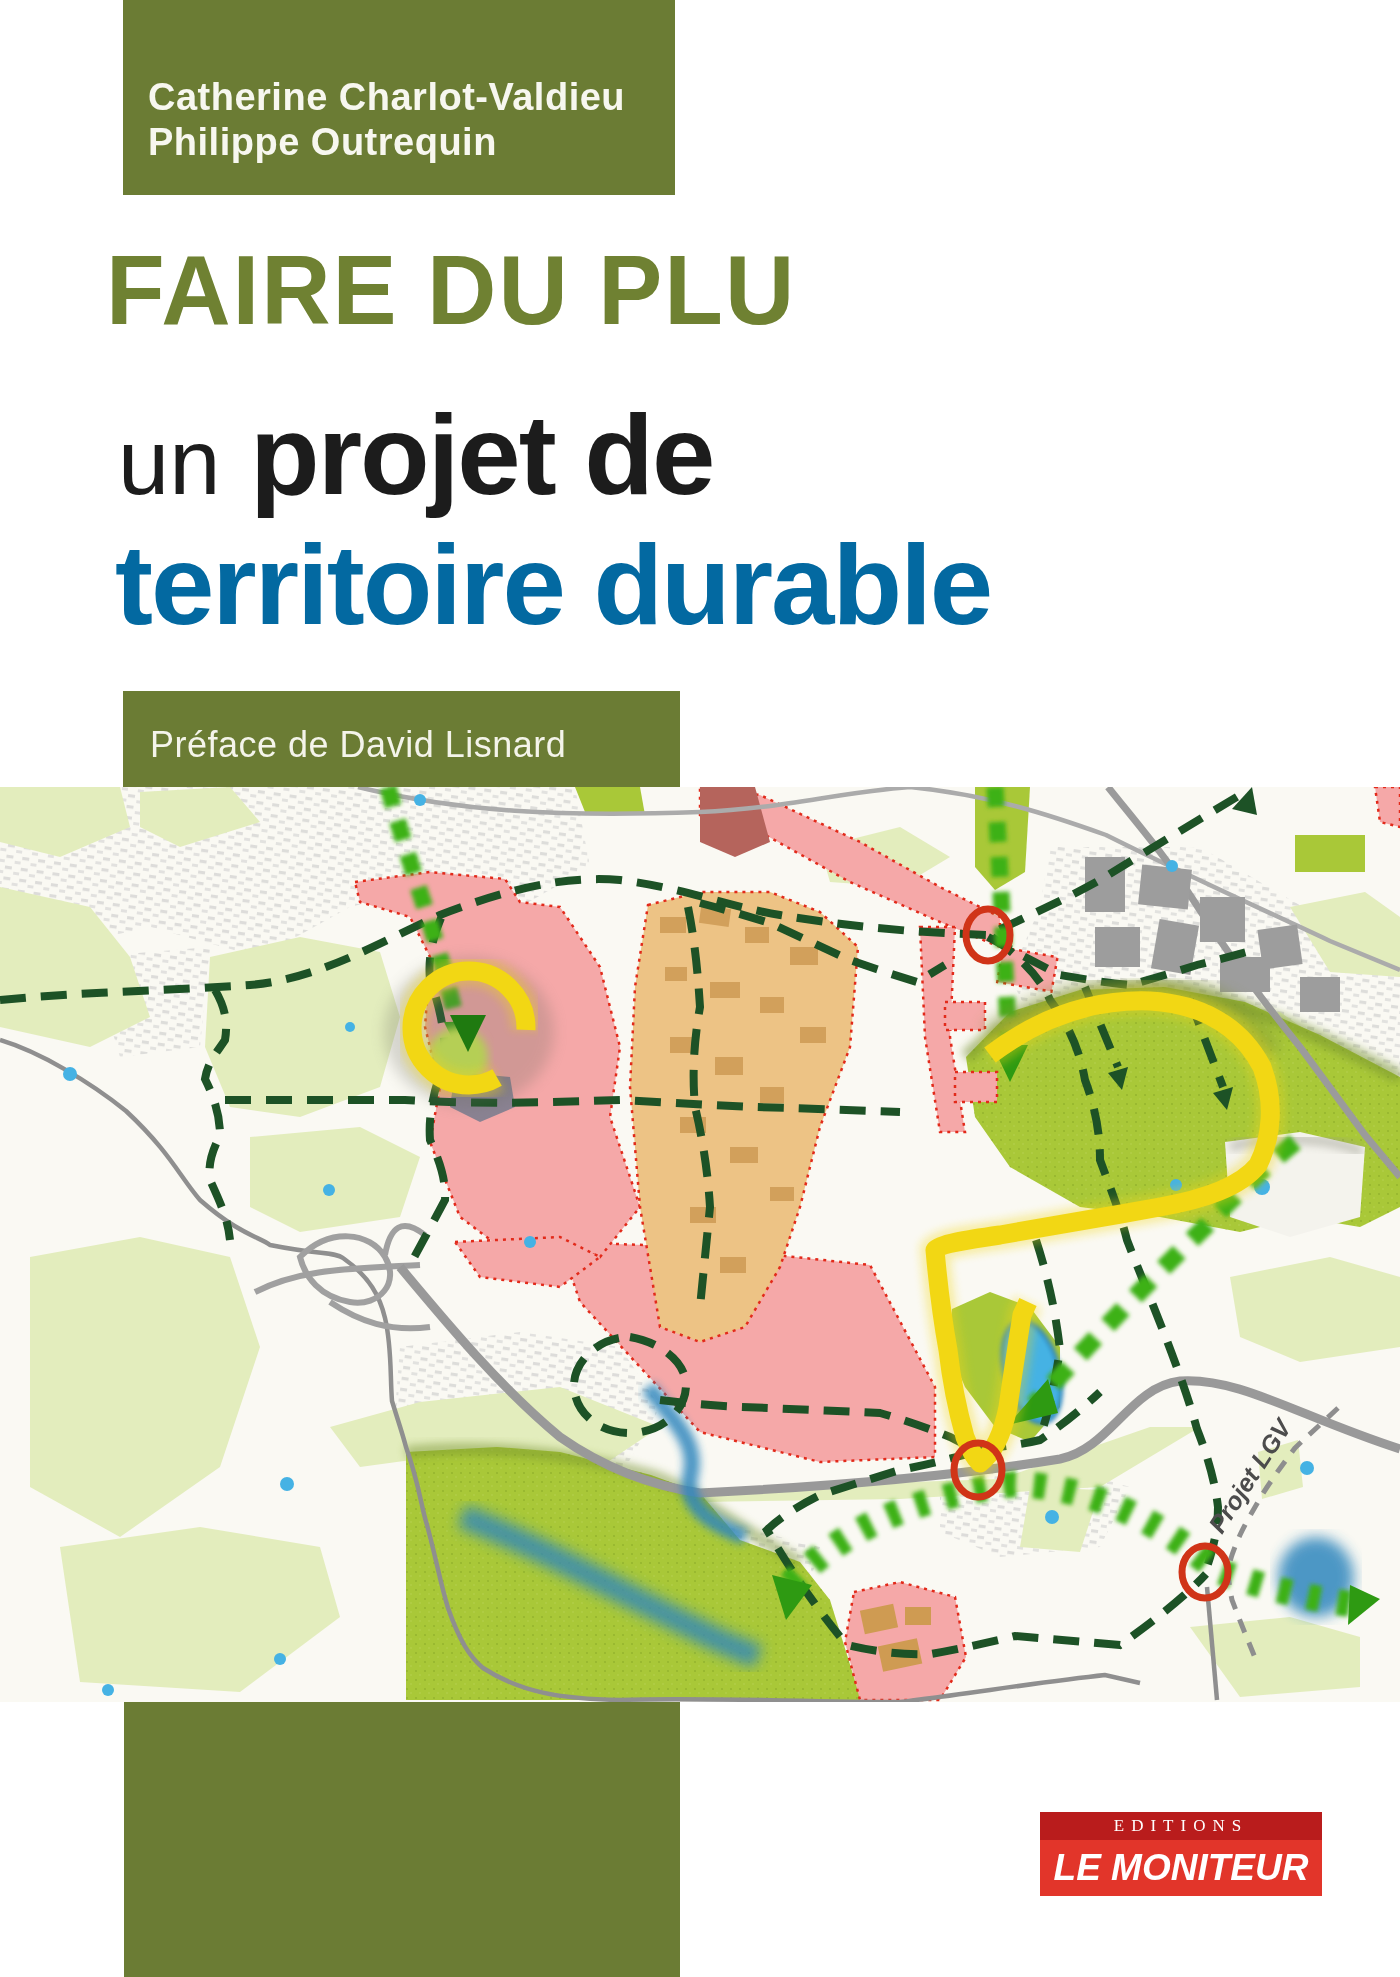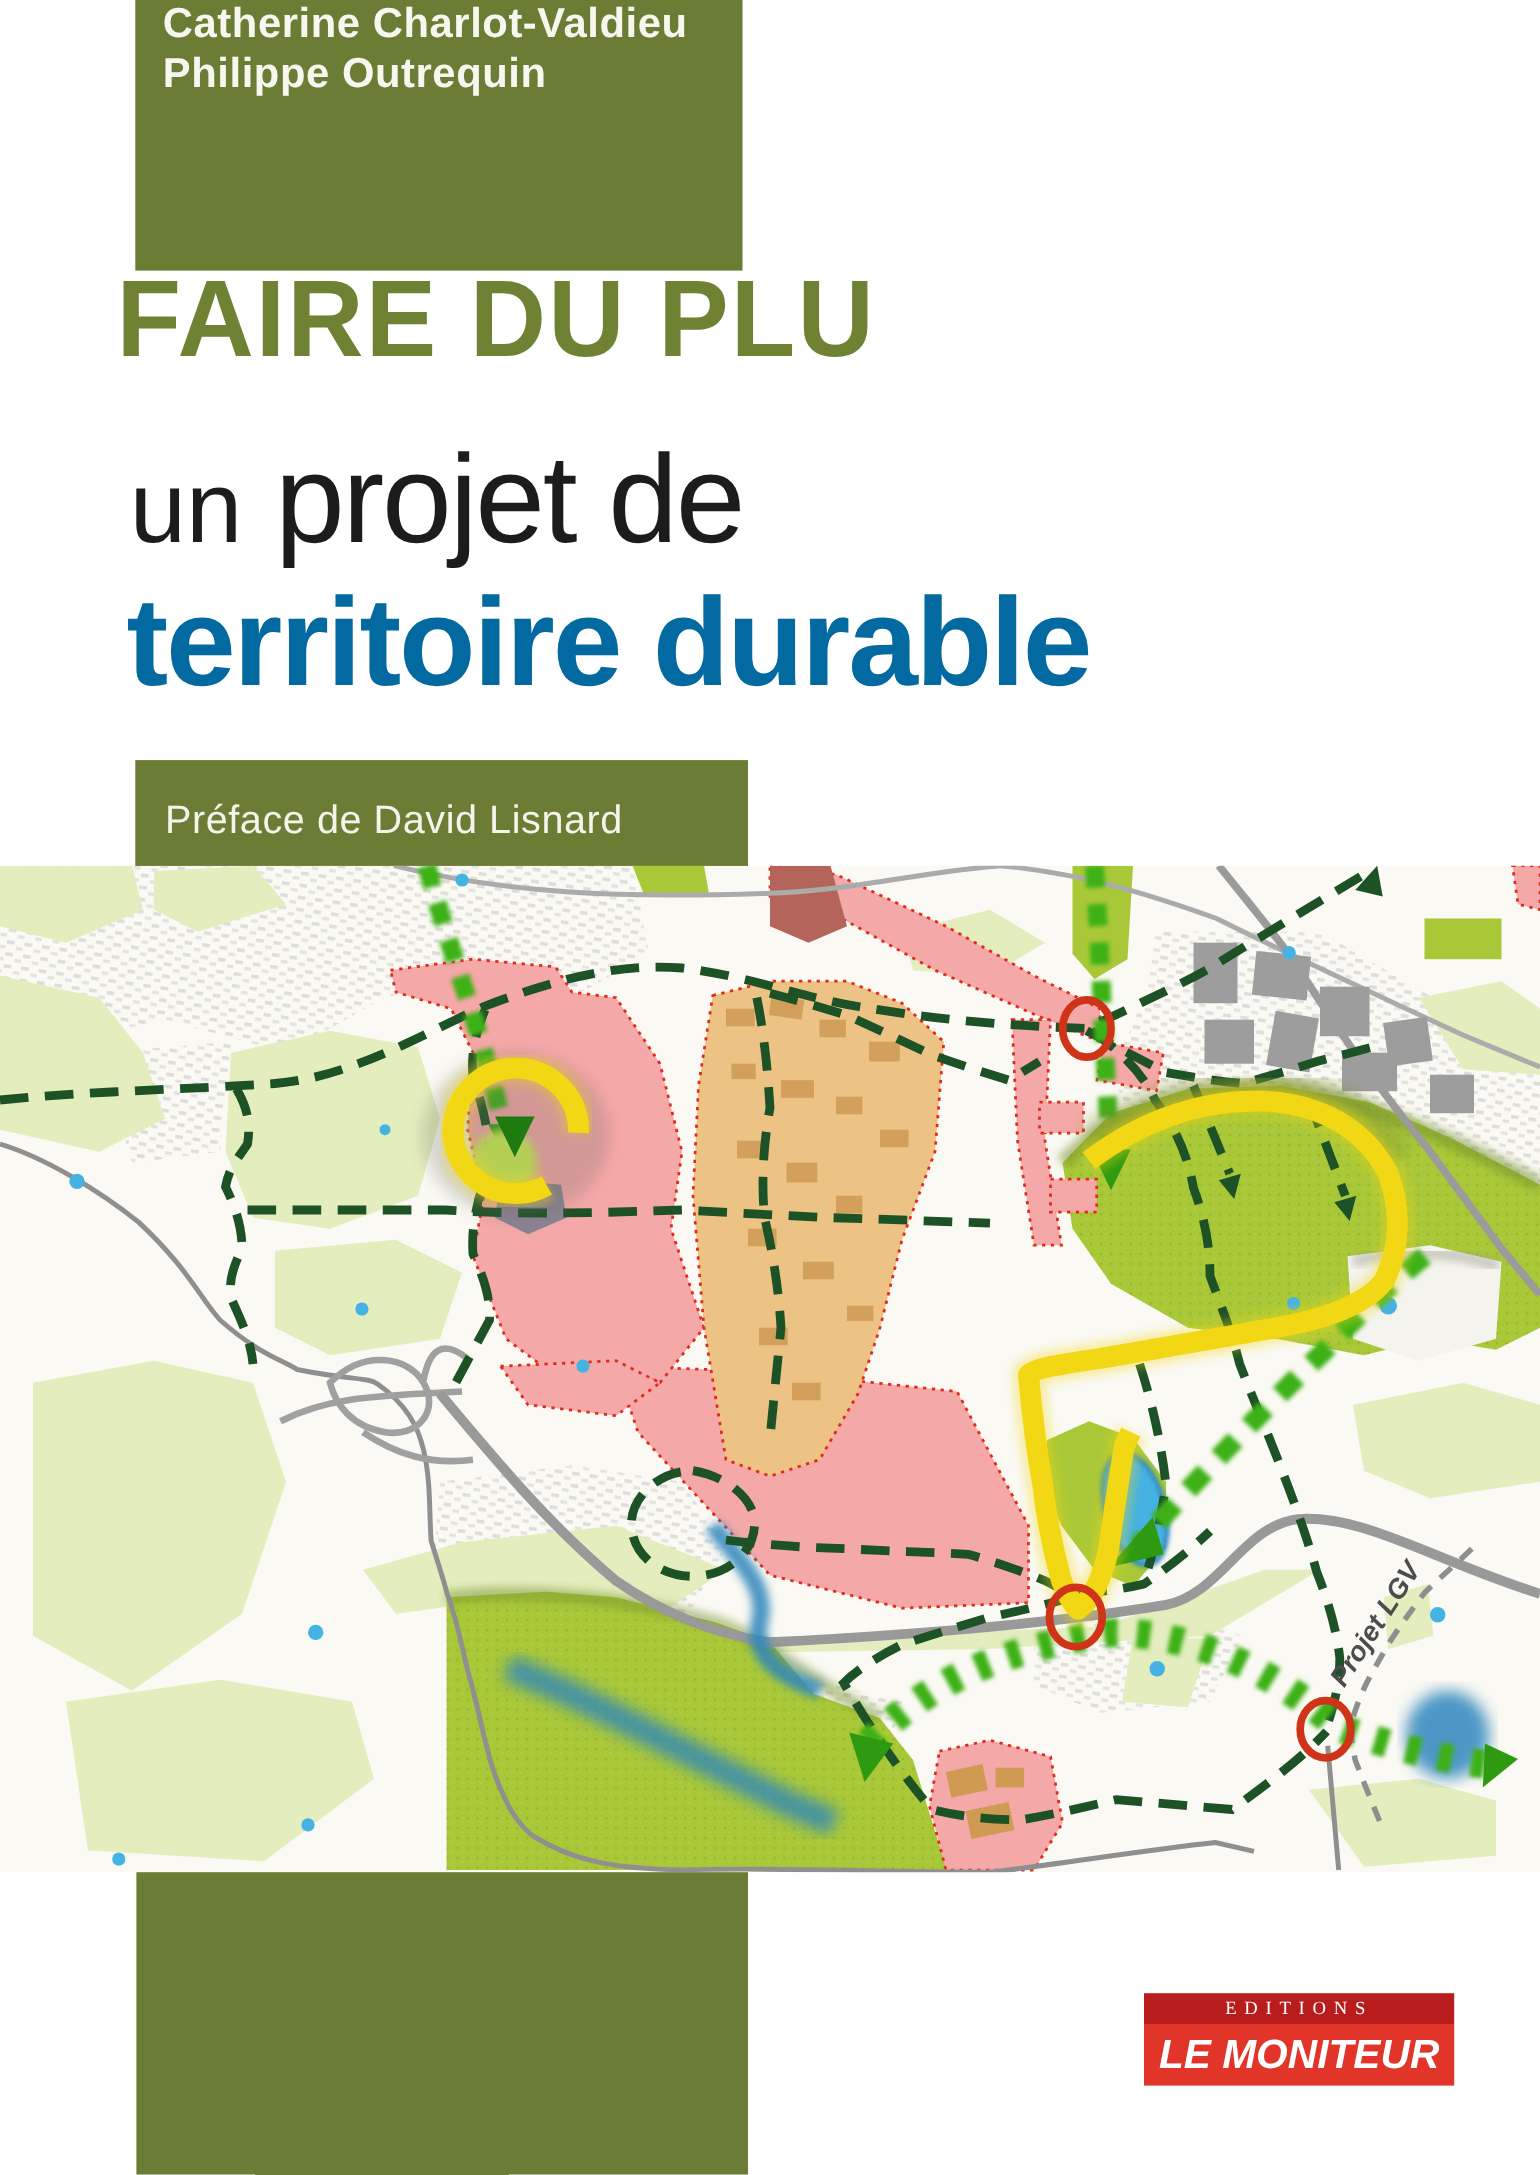--- a/index.html
+++ b/index.html
@@ -1,31 +1,31 @@
 <!DOCTYPE html>
 <html><head>
 <meta charset="utf-8">
 <style>
   html,body{margin:0;padding:0;background:#ffffff;}
   body{width:1400px;height:1977px;position:relative;overflow:hidden;
        font-family:"Liberation Sans", sans-serif;}
   .abs{position:absolute;}
 
   
-  .author-block{left:123px;top:0;width:552px;height:246px;background:#6b7c34;
-    display:flex;flex-direction:column;
+  .author-block{left:123px;top:0;width:552px;height:195px;background:#6b7c34;
+    display:flex;flex-direction:column;justify-content:flex-end;
     padding:0 0 30px 25px;box-sizing:border-box;}
   .author-line{color:#f7f7ef;font-weight:700;font-size:38px;line-height:45px;letter-spacing:0.5px;}
 
   
   .title-main{left:106px;top:240px;color:#6f8132;font-weight:700;font-size:99px;
     letter-spacing:2px;line-height:1;transform:scaleX(.97);transform-origin:left top;white-space:nowrap;}
   .title-line2{left:118px;top:398px;line-height:1;white-space:nowrap;color:#1c1c1c;}
   .title-un{font-size:92px;font-weight:400;letter-spacing:0;}
-  .title-bold{font-size:114px;font-weight:400;letter-spacing:-2px;}
+  .title-bold{font-size:114px;font-weight:700;letter-spacing:-2px;}
   .title-line3{left:115px;top:528px;line-height:1;white-space:nowrap;color:#0369a1;
     font-size:114px;font-weight:700;letter-spacing:-2px;}
 
   
   .preface-band{left:123px;top:679px;width:557px;height:108px;background:#6b7c34;
     display:flex;align-items:center;padding-left:27px;box-sizing:border-box;margin-top:12px;}
   .preface-text{color:#f4f4ea;font-size:36px;font-weight:400;letter-spacing:0.5px;}
 
   
   .map-wrap{left:0;top:787px;width:1400px;height:915px;}

